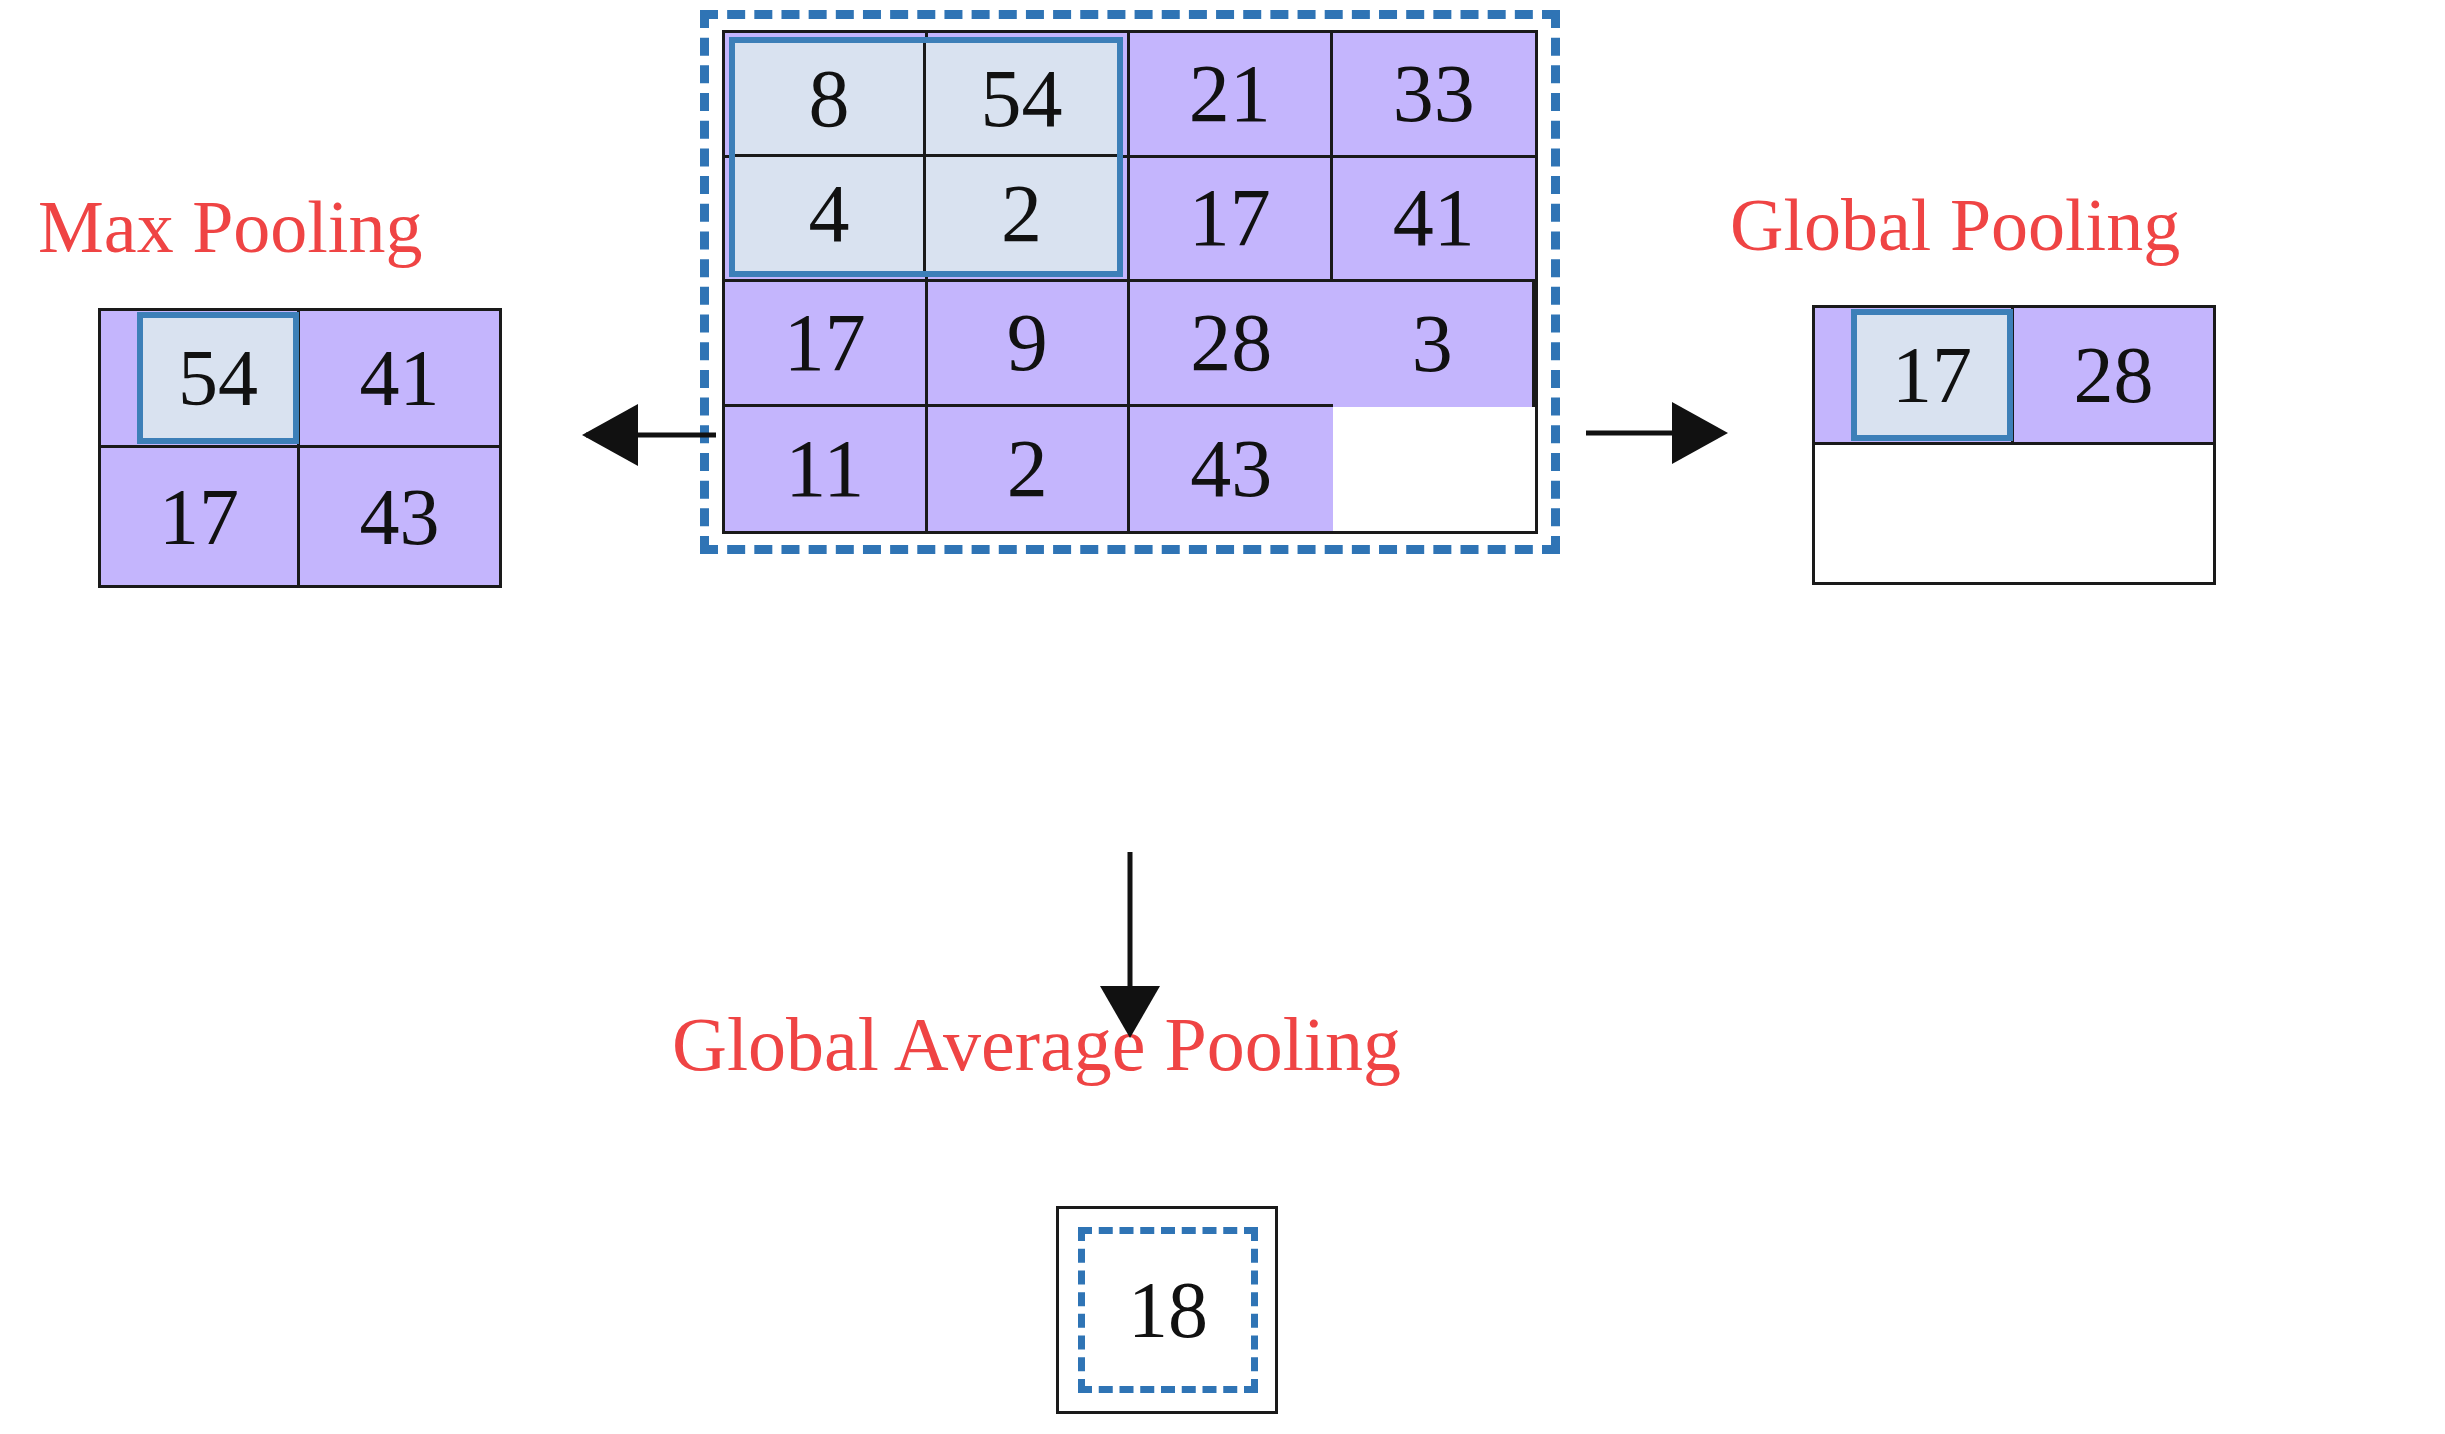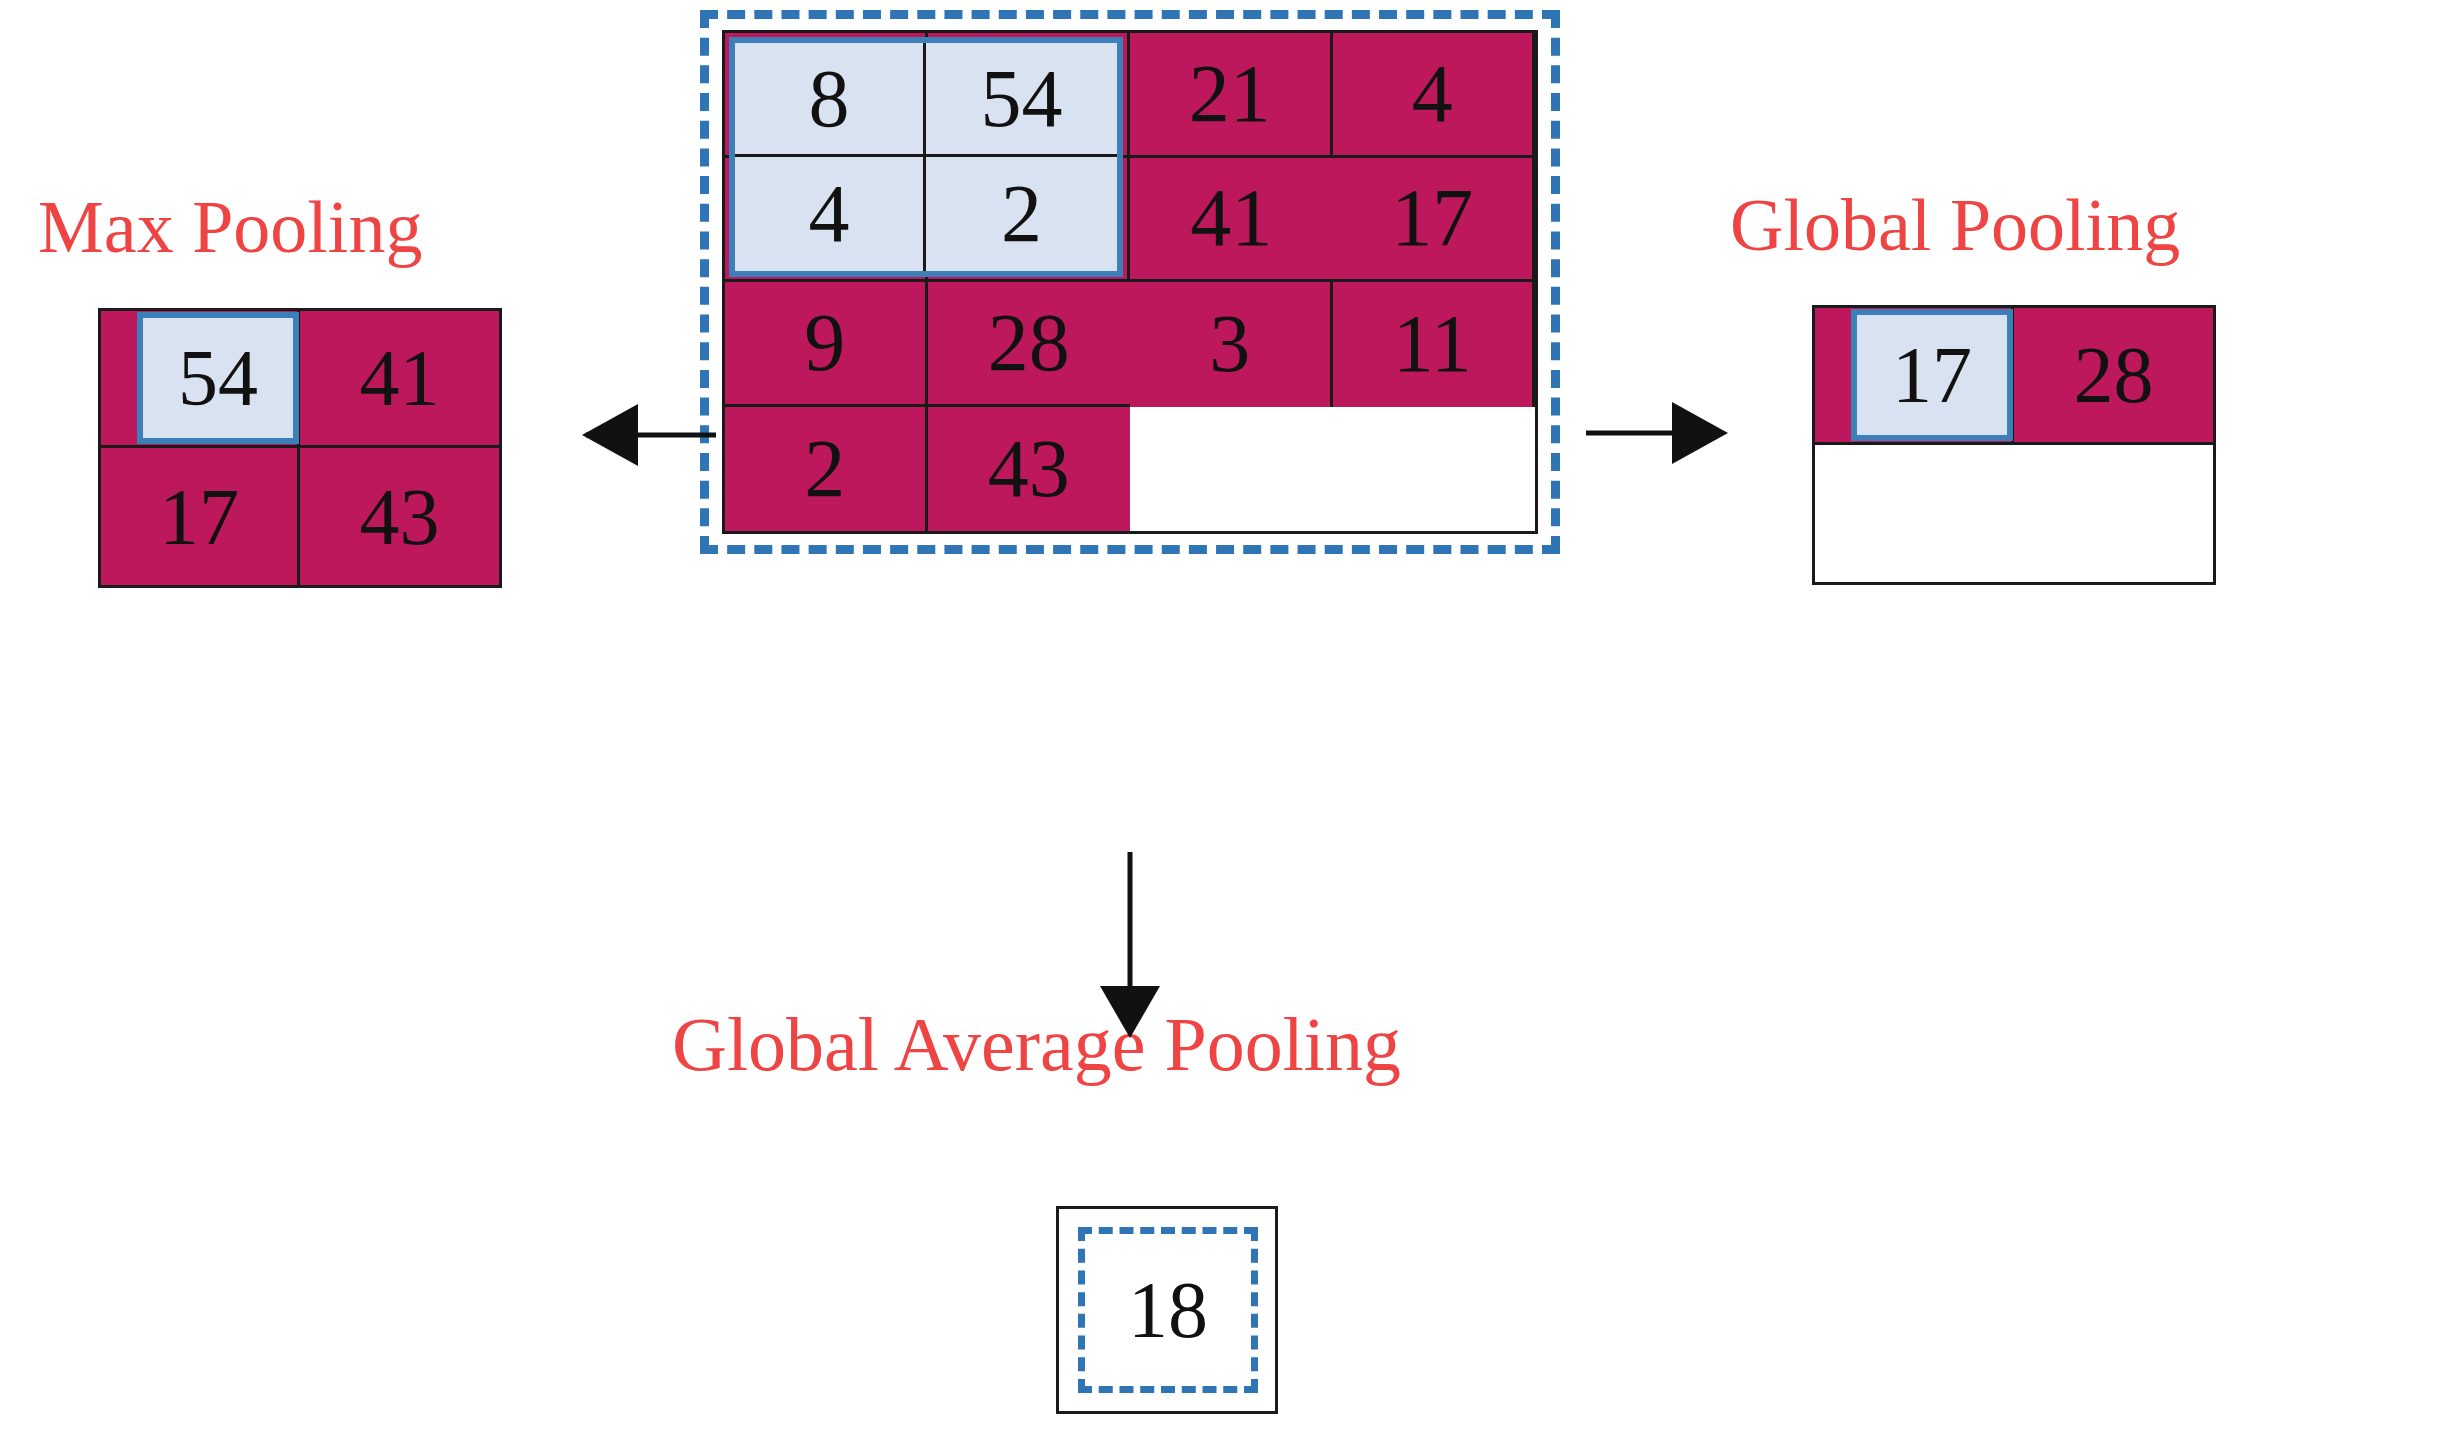--- a/index.html
+++ b/index.html
@@ -25,21 +25,21 @@
     background: #ffffff;
   }
   .cell {
     box-sizing: border-box;
     border-right: 3px solid #1a1a1a;
     border-bottom: 3px solid #1a1a1a;
     display: flex;
     align-items: center;
     justify-content: center;
     position: relative;
-    background: #be185d;
+    background: #c4b5fd;
   }
   .cell.last-col { border-right: none; }
   .cell.last-row { border-bottom: none; }
   .cell span {
     display: block;
     line-height: 1;
   }
 
   
   #input-grid {
@@ -187,20 +187,23 @@
 <div class="grid" id="input-grid">
   <div class="cell">
       <span>8</span>
     </div>
   <div class="cell">
       <span>54</span>
     </div>
   <div class="cell">
       <span>21</span>
     </div>
+  <div class="cell last-col">
+      <span>33</span>
+    </div>
 
   <div class="cell">
       <span>4</span>
     </div>
   <div class="cell">
       <span>2</span>
     </div>
   <div class="cell">
       <span>17</span>
     </div>

